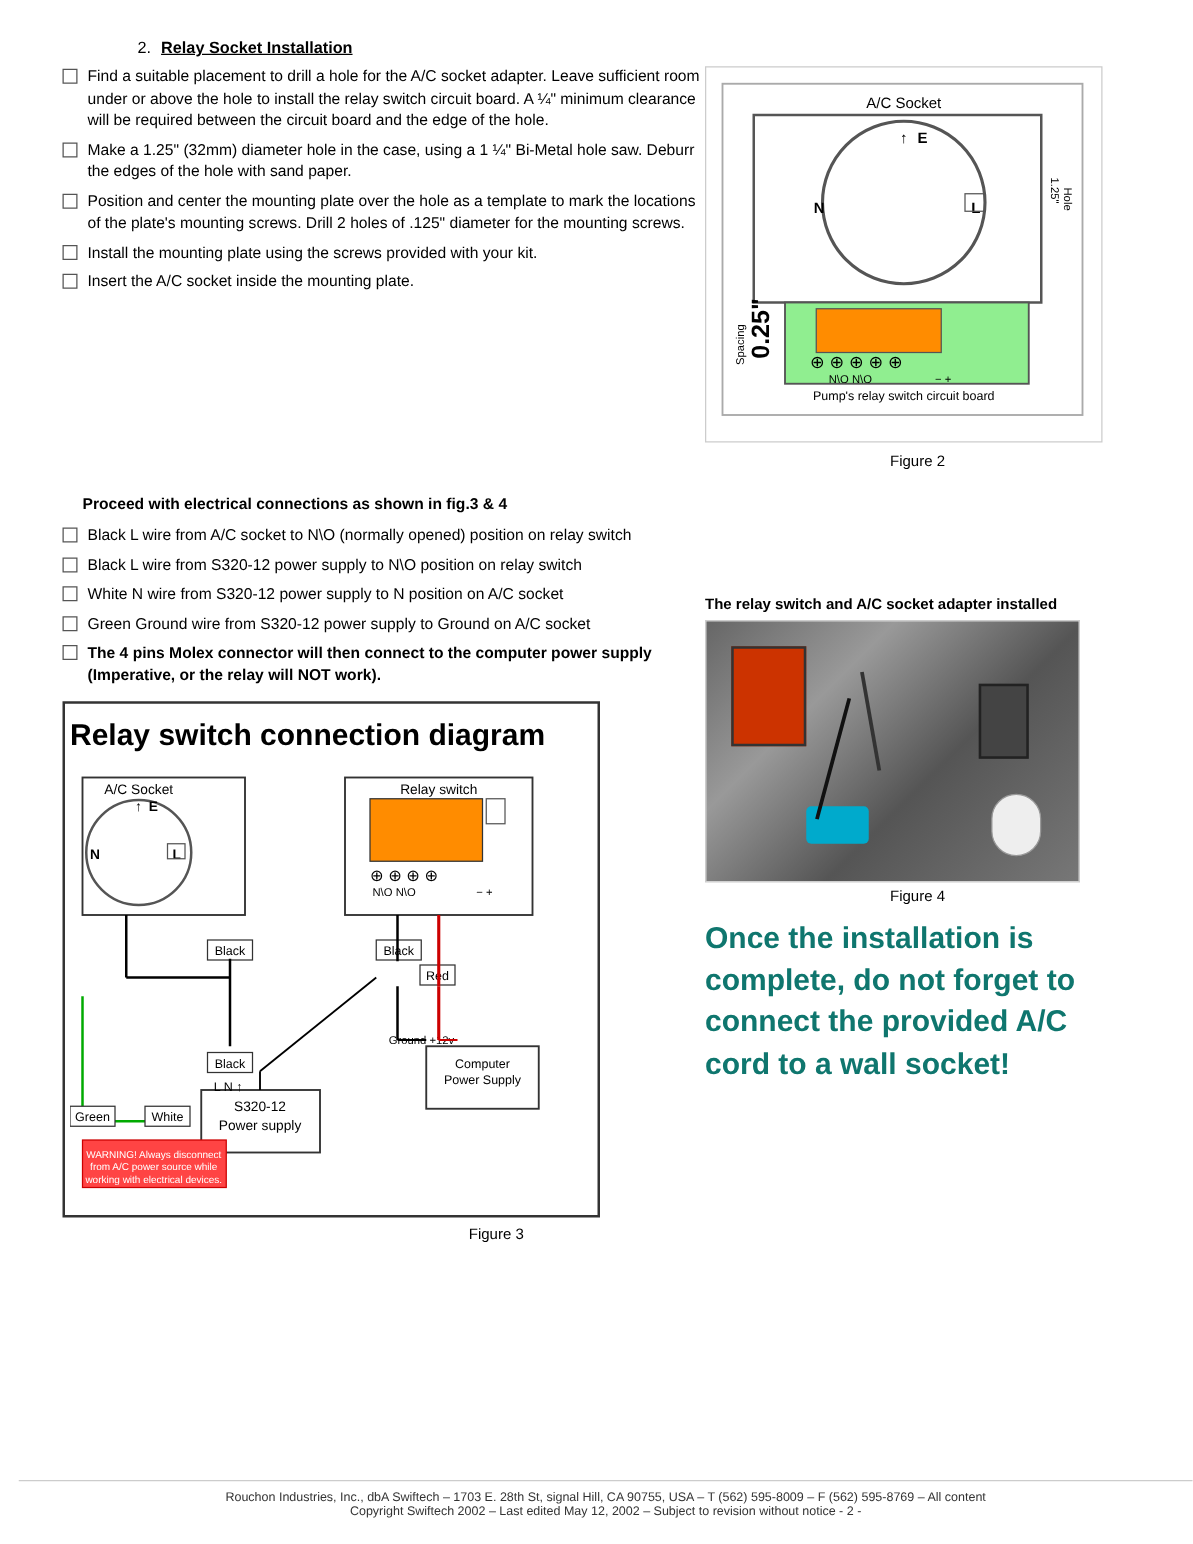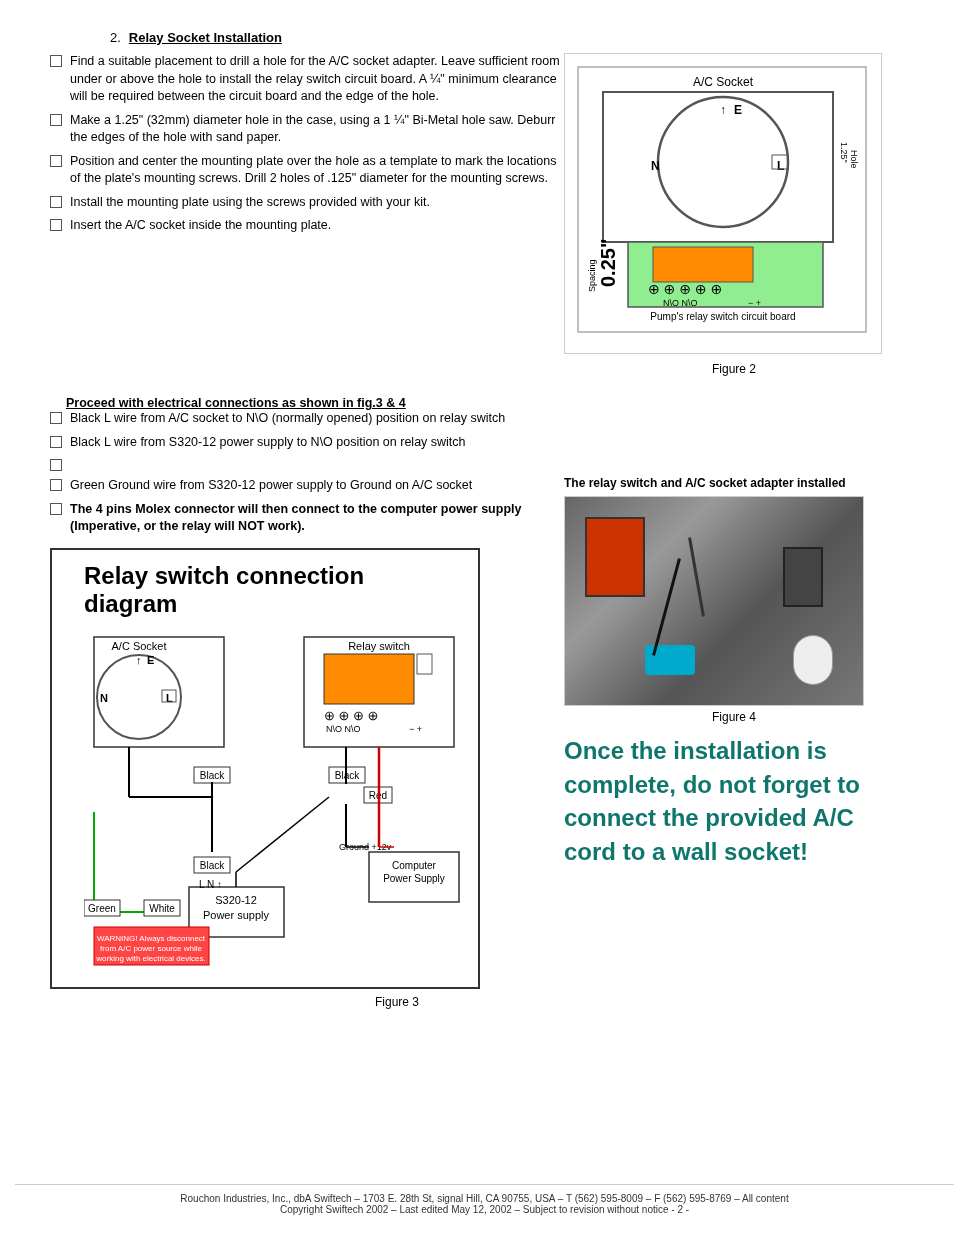--- a/index.html
+++ b/index.html
@@ -84,21 +84,21 @@
     .figure-label {
       text-align: center;
       font-size: 12px;
       margin-top: 4px;
     }
 
     
     .proceed-header {
       font-size: 12.5px;
       font-weight: bold;
-      text-decoration: underline;
+      margin-bottom: 10px;
       padding-left: 16px;
     }
 
     .relay-installed-title {
       font-size: 12px;
       font-weight: bold;
       margin-bottom: 6px;
     }
 
     
@@ -217,32 +217,33 @@
         <li>
           <span class="checkbox"></span>
           <span>Black L wire from A/C socket to N\O (normally opened) position on relay switch</span>
         </li>
         <li>
           <span class="checkbox"></span>
           <span>Black L wire from S320-12 power supply to N\O position on relay switch</span>
         </li>
         <li>
           <span class="checkbox"></span>
+          <span>White N wire from S320-12 power supply to N position on A/C socket</span>
         </li>
         <li>
           <span class="checkbox"></span>
           <span>Green Ground wire from S320-12 power supply to Ground on A/C socket</span>
         </li>
         <li>
           <span class="checkbox"></span>
           <span style="font-weight:bold">The 4 pins Molex connector will then connect to the computer power supply (Imperative, or the relay will NOT work).</span>
         </li>
       </ul>
 
-      <div style="border:2px solid #333; padding:12px 32px; width:430px; background:#fff; margin-bottom:6px;">
+      <div style="border:2px solid #333; padding:12px 4px; width:430px; background:#fff; margin-bottom:6px;">
         <div style="font-size:24px; font-weight:bold; margin-bottom:14px; font-family:Arial;">Relay  switch connection diagram</div>
         
         <svg width="400" height="340">
 
           <rect x="10" y="5" width="130" height="110" fill="white" stroke="#333" stroke-width="1.5"></rect>
           <text x="55" y="18" font-size="11" text-anchor="middle" font-family="Arial">A/C Socket</text>
 
           <circle cx="55" cy="65" r="42" fill="white" stroke="#555" stroke-width="2"></circle>
 
           <text x="52" y="32" font-size="11" font-family="Arial">↑</text>

